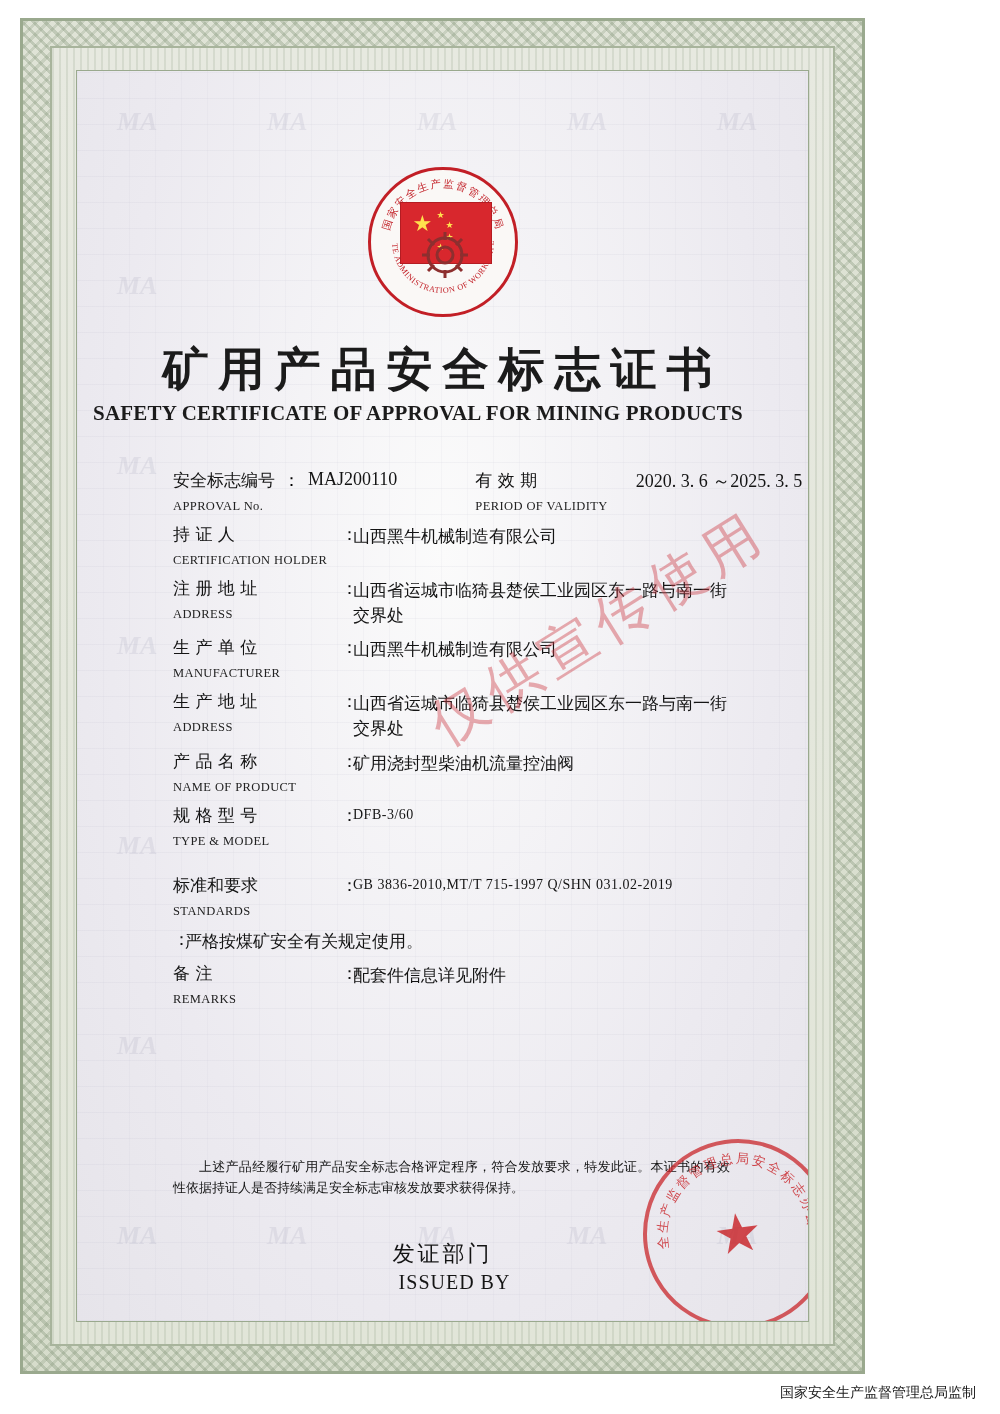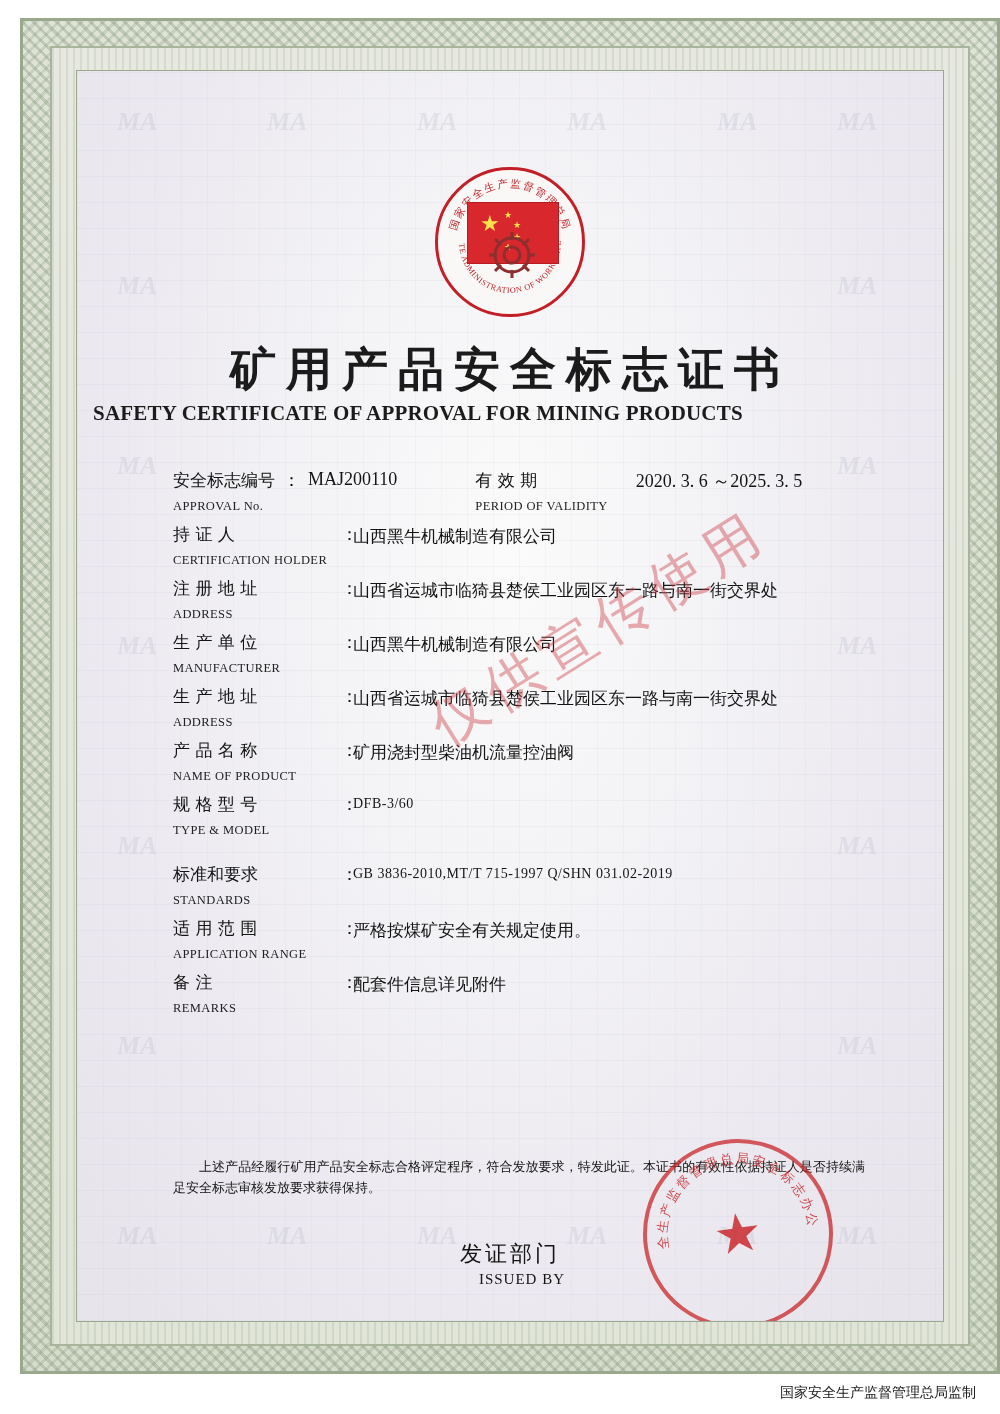--- a/index.html
+++ b/index.html
@@ -13,21 +13,21 @@
     font-family: "Liberation Serif", serif;
     position: relative;
     overflow: hidden;
   }
 
   
   .cert {
     position: absolute;
     left: 20px;
     top: 18px;
-    width: 980px;
+    width: 845px;
     height: 1356px;
     background: #d946ef;
     box-sizing: border-box;
   }
 
   
   .band-outer {
     position: absolute;
     inset: 0;
     border: 3px solid #9aa98e;
@@ -248,21 +248,21 @@
     z-index: 4;
   }
   .issued .cn {
     font-family: Liberation Serif, serif;
     font-size: 22px;
     letter-spacing: 3px;
     color: #141414;
   }
   .issued .en {
     font-family: "Liberation Serif", serif;
-    font-size: 15px;
+    font-size: 20px;
     letter-spacing: 1px;
     color: #141414;
     margin-top: 2px;
     margin-left: 24px;
   }
   .issue-date {
     position: absolute;
     right: 230px;
     top: 1248px;
     font-family: "DejaVu Serif", serif;
@@ -472,24 +472,20 @@
       <div class="field">
         <div class="labels">
           <div class="lbl-cn">标准和要求</div>
           <div class="lbl-en">STANDARDS</div>
         </div>
         <div class="colon">：</div>
         <div class="value mono">GB 3836-2010,MT/T 715-1997 Q/SHN 031.02-2019</div>
       </div>
 
       <div class="field">
-        <div class="labels">
-          <div class="lbl-cn">适 用 范 围</div>
-          <div class="lbl-en">APPLICATION RANGE</div>
-        </div>
         <div class="colon">：</div>
         <div class="value">严格按煤矿安全有关规定使用。</div>
       </div>
 
       <div class="field">
         <div class="labels">
           <div class="lbl-cn">备        注</div>
           <div class="lbl-en">REMARKS</div>
         </div>
         <div class="colon">：</div>

